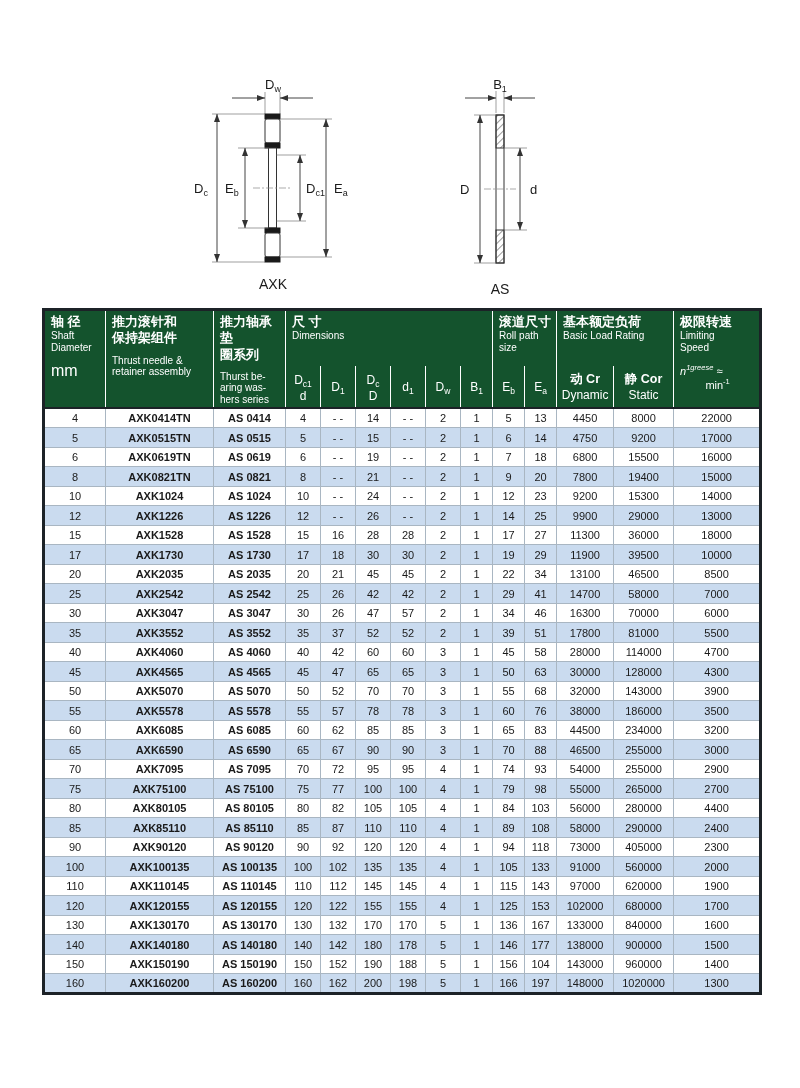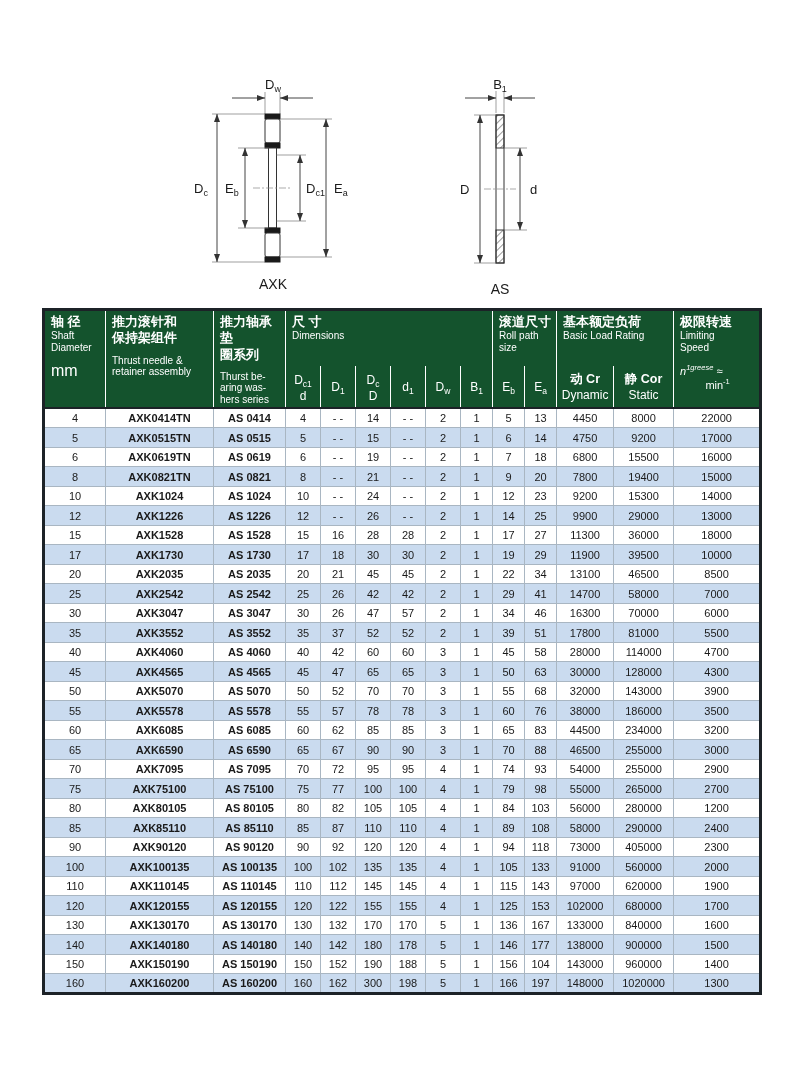--- a/index.html
+++ b/index.html
@@ -561,21 +561,21 @@
           <td>80</td>
           <td>82</td>
           <td>105</td>
           <td>105</td>
           <td>4</td>
           <td>1</td>
           <td>84</td>
           <td>103</td>
           <td>56000</td>
           <td>280000</td>
-          <td>1200</td>
+          <td>4400</td>
         </tr>
         <tr>
           <td>85</td>
           <td>AXK85110</td>
           <td>AS 85110</td>
           <td>85</td>
           <td>87</td>
           <td>110</td>
           <td>110</td>
           <td>4</td>
@@ -697,21 +697,21 @@
           <td>143000</td>
           <td>960000</td>
           <td>1400</td>
         </tr>
         <tr>
           <td>160</td>
           <td>AXK160200</td>
           <td>AS 160200</td>
           <td>160</td>
           <td>162</td>
-          <td>300</td>
+          <td>200</td>
           <td>198</td>
           <td>5</td>
           <td>1</td>
           <td>166</td>
           <td>197</td>
           <td>148000</td>
           <td>1020000</td>
           <td>1300</td>
         </tr>
       </tbody>

